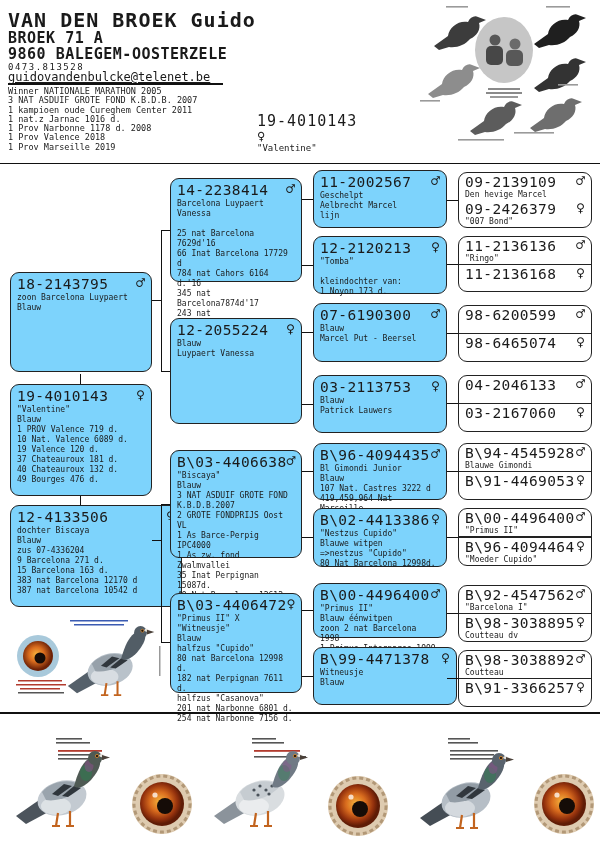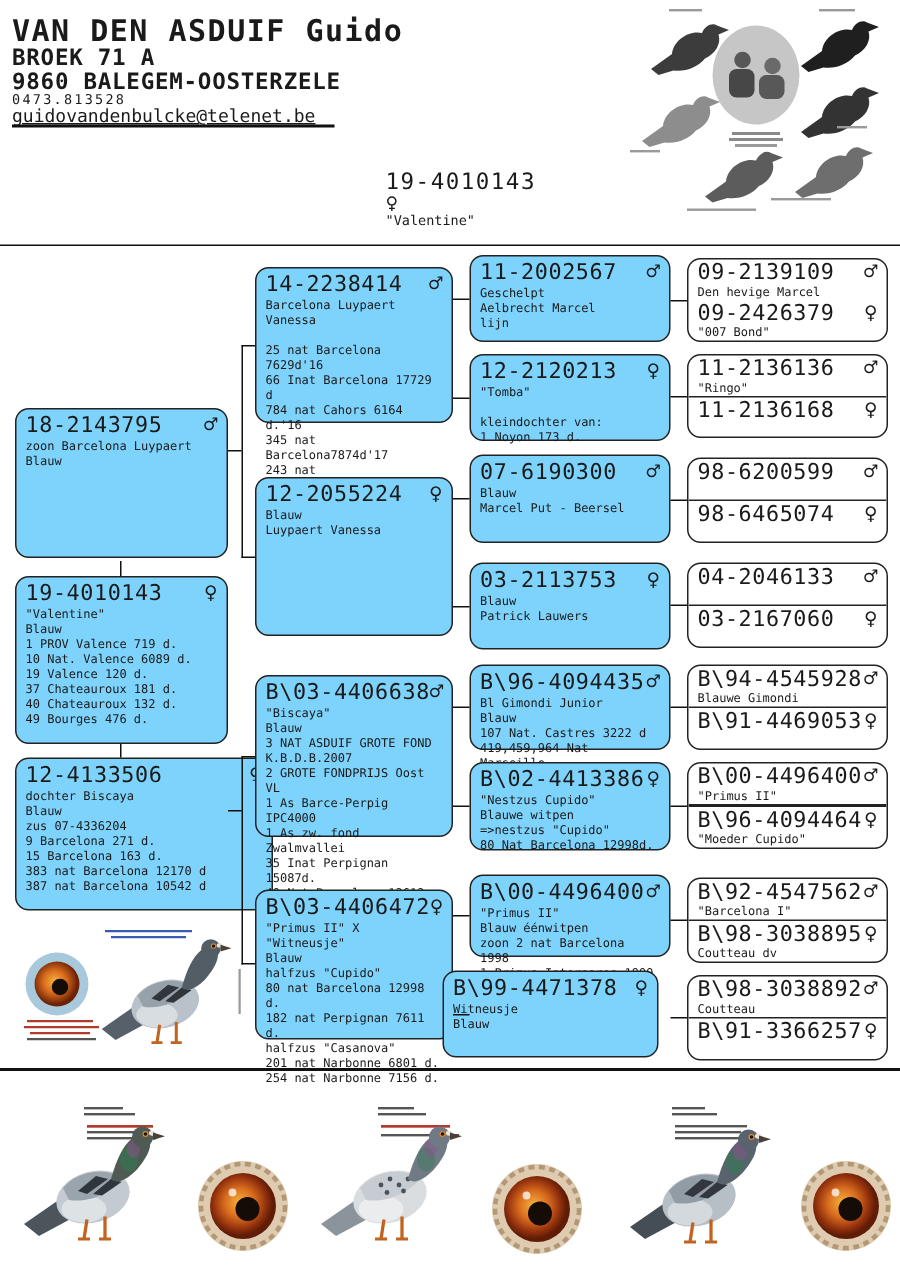--- a/index.html
+++ b/index.html
@@ -28,26 +28,33 @@
   .pdiv{height:1.2px;background:#222}
   .pname{font-size:8px;line-height:9px;white-space:nowrap}
   .h{position:absolute;height:1.2px;background:#111}
   .v{position:absolute;width:1.2px;background:#111}
 </style>
 </head>
 <body>
 
 <div class="page">
 
-  <div class="abs hdr-name" style="left:8px;top:8px">VAN DEN ASDUIF Guido</div>
+  <div class="abs hdr-name" style="left:8px;top:8px">VAN DEN BROEK Guido</div>
   <div class="abs hdr-addr" style="left:8px;top:30px">BROEK 71 A</div>
   <div class="abs hdr-addr" style="left:8px;top:46px">9860 BALEGEM-OOSTERZELE</div>
   <div class="abs hdr-phone" style="left:8px;top:62px">0473.813528</div>
   <div class="abs hdr-email" style="left:8px;top:70px">guidovandenbulcke@telenet.be</div>
   <div class="abs hdr-rule" style="left:8px;top:83px;width:215px"></div>
+  <div class="abs ach" style="left:8px;top:87px;width:240px">Winner NATIONALE MARATHON 2005
+3 NAT ASDUIF GROTE FOND K.B.D.B. 2007
+1 kampioen oude Cureghem Center 2011
+1 nat.z Jarnac 1016 d.
+1 Prov Narbonne 1178 d. 2008
+1 Prov Valence 2018
+1 Prov Marseille 2019</div>
 
   <div class="abs" style="left:257px;top:112px">
     <div class="subject-ring">19-4010143</div>
     <div class="subject-sex">♀</div>
     <div class="subject-name">"Valentine"</div>
   </div>
 
   <svg class="abs" style="left:418px;top:4px" width="172" height="142" viewBox="0 0 172 142">
     <defs>
       <path id="pgs" d="M0,32 L14,22 C15,13 25,6 34,8 C36,3 41,1 44,3 L52,6 L45,9 C47,15 43,22 36,25 C31,31 23,34 15,33 L5,36 Z"></path>
@@ -221,21 +228,21 @@
   <div class="pbox" style="left:313px;top:583px;width:134px;height:55px">
     <div class="ring-row">
         <span class="ring">B\00-4496400</span>
         <span class="sex">♂</span>
       </div>
     <div class="blines">"Primus II"
 Blauw éénwitpen
 zoon 2 nat Barcelona 1998
 1 Primus Interpares 1999</div>
   </div>
-  <div class="pbox" style="left:295px;top:647px;width:144px;height:58px">
+  <div class="pbox" style="left:313px;top:647px;width:144px;height:58px">
     <div class="ring-row">
         <span class="ring">B\99-4471378</span>
         <span class="sex">♀</span>
       </div>
     <div class="blines">Witneusje
 Blauw</div>
   </div>
 
   <div class="pairbox" style="left:458px;top:172px;width:134px;height:56px">
     <div class="phalf">

